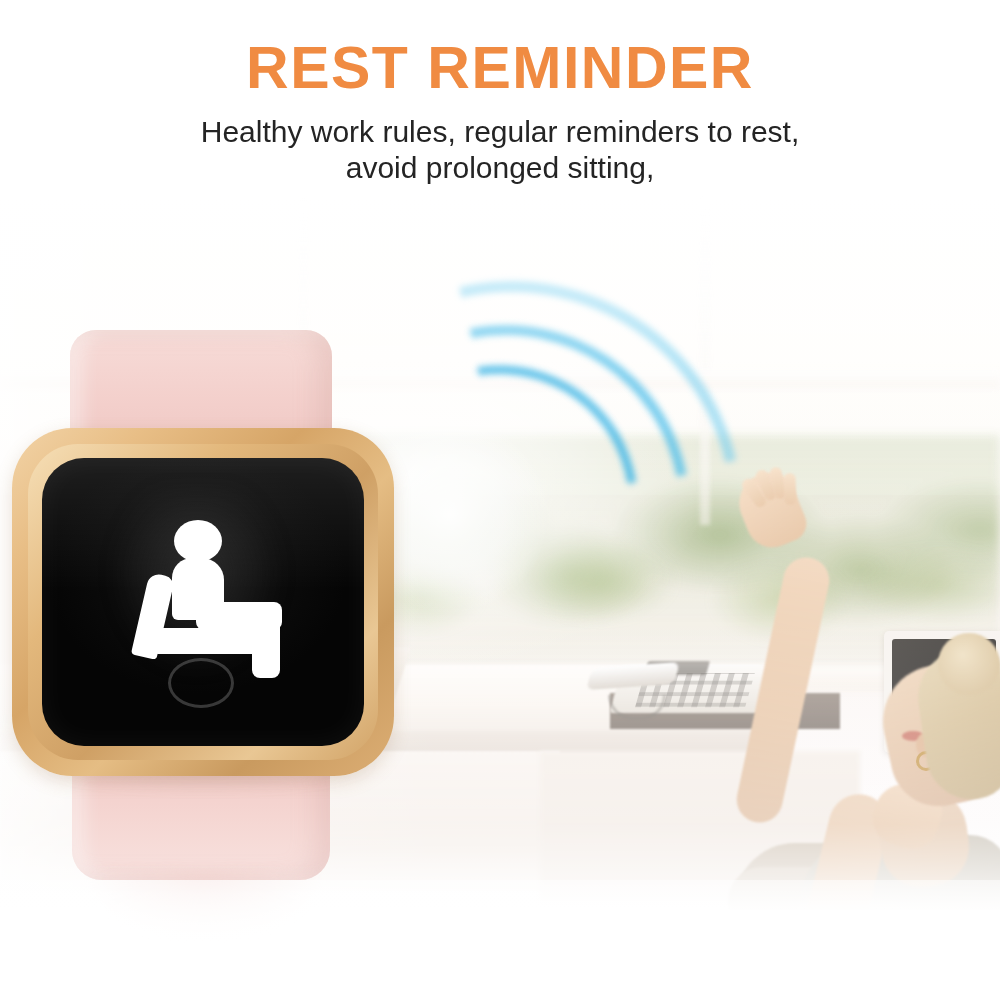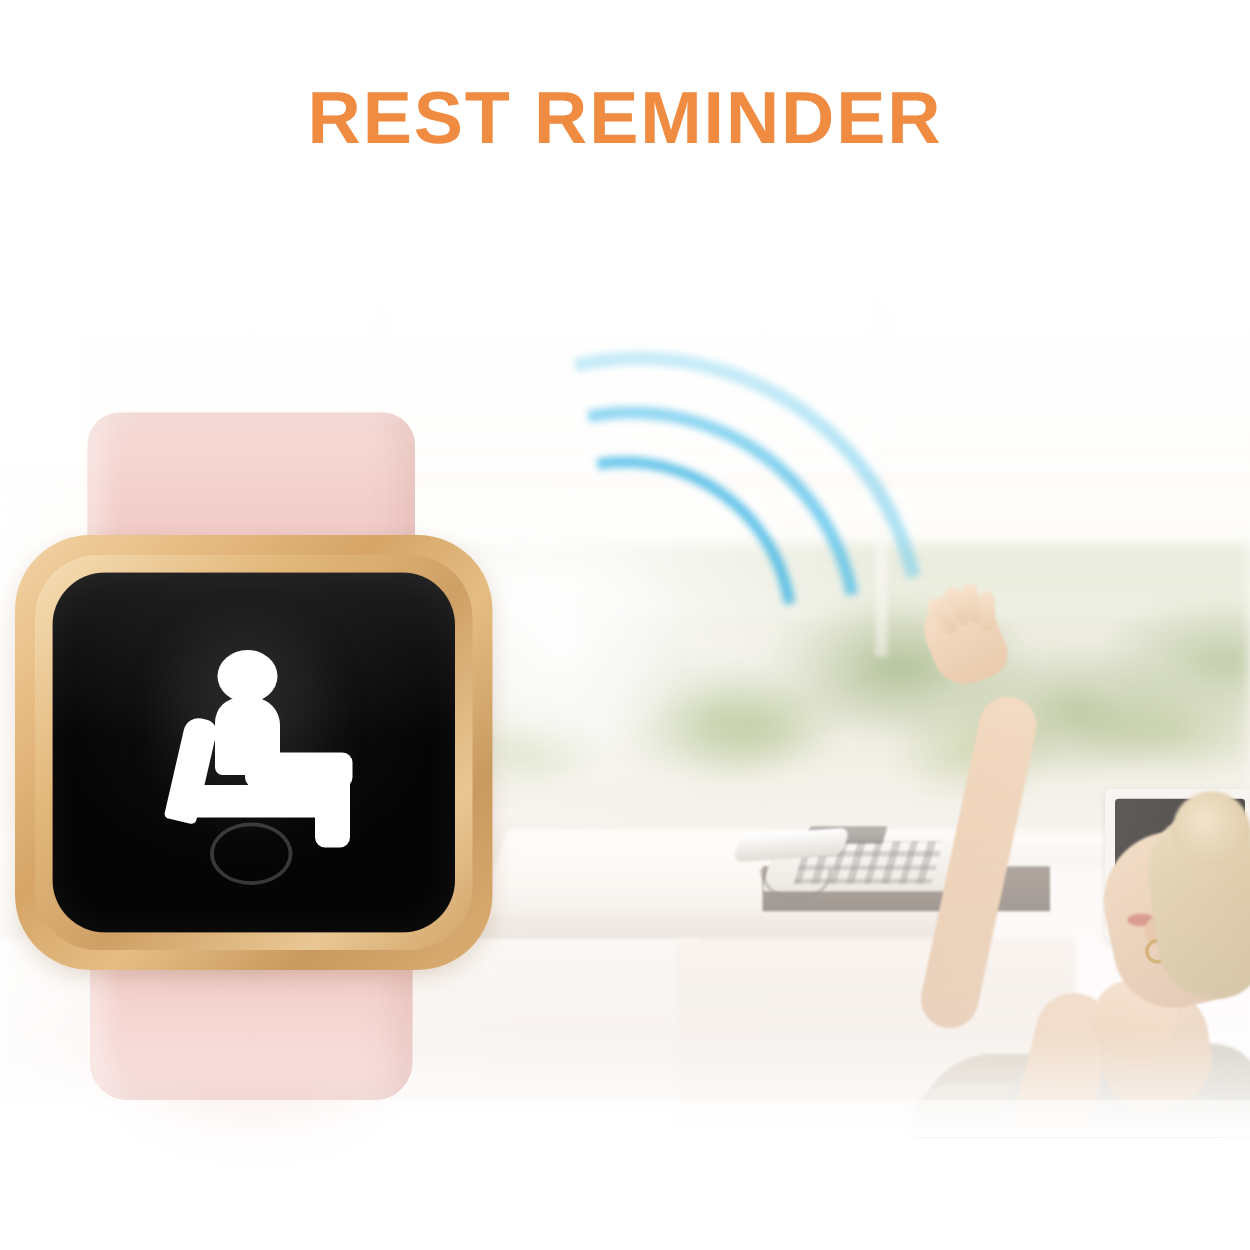--- a/index.html
+++ b/index.html
@@ -9,21 +9,21 @@
 
   
   .header{position:absolute;left:0;top:0;width:1000px;text-align:center;z-index:60;}
   .title{
     font-family:"Liberation Sans",sans-serif;
     font-weight:bold;
     font-size:59px;
     letter-spacing:1.5px;
     color:#F08B42;
     line-height:1;
-    margin-top:65px;
+    margin-top:39px;
     white-space:nowrap;
   }
   .subtitle{
     font-family:"Liberation Sans",sans-serif;
     font-weight:normal;
     font-size:30px;
     color:#242424;
     line-height:1.20;
     margin-top:16px;
     letter-spacing:0px;
@@ -407,20 +407,24 @@
     z-index:55;pointer-events:none;
   }
 </style>
 </head>
 <body>
 
 <div id="stage">
 
   <div class="header">
     <div class="title">REST REMINDER</div>
+    <div class="subtitle">
+      <span class="l1">Healthy work rules, regular reminders to rest,</span>
+      <span class="l2">avoid prolonged sitting,</span>
+    </div>
   </div>
 
   <div class="scene">
     <div class="room"></div>
     <div class="glass"></div>
     <div class="foliage"></div>
     <div class="foliage2"></div>
     <div class="mullion m1"></div>
     <div class="mullion m2"></div>
     <div class="sillbar"></div>

